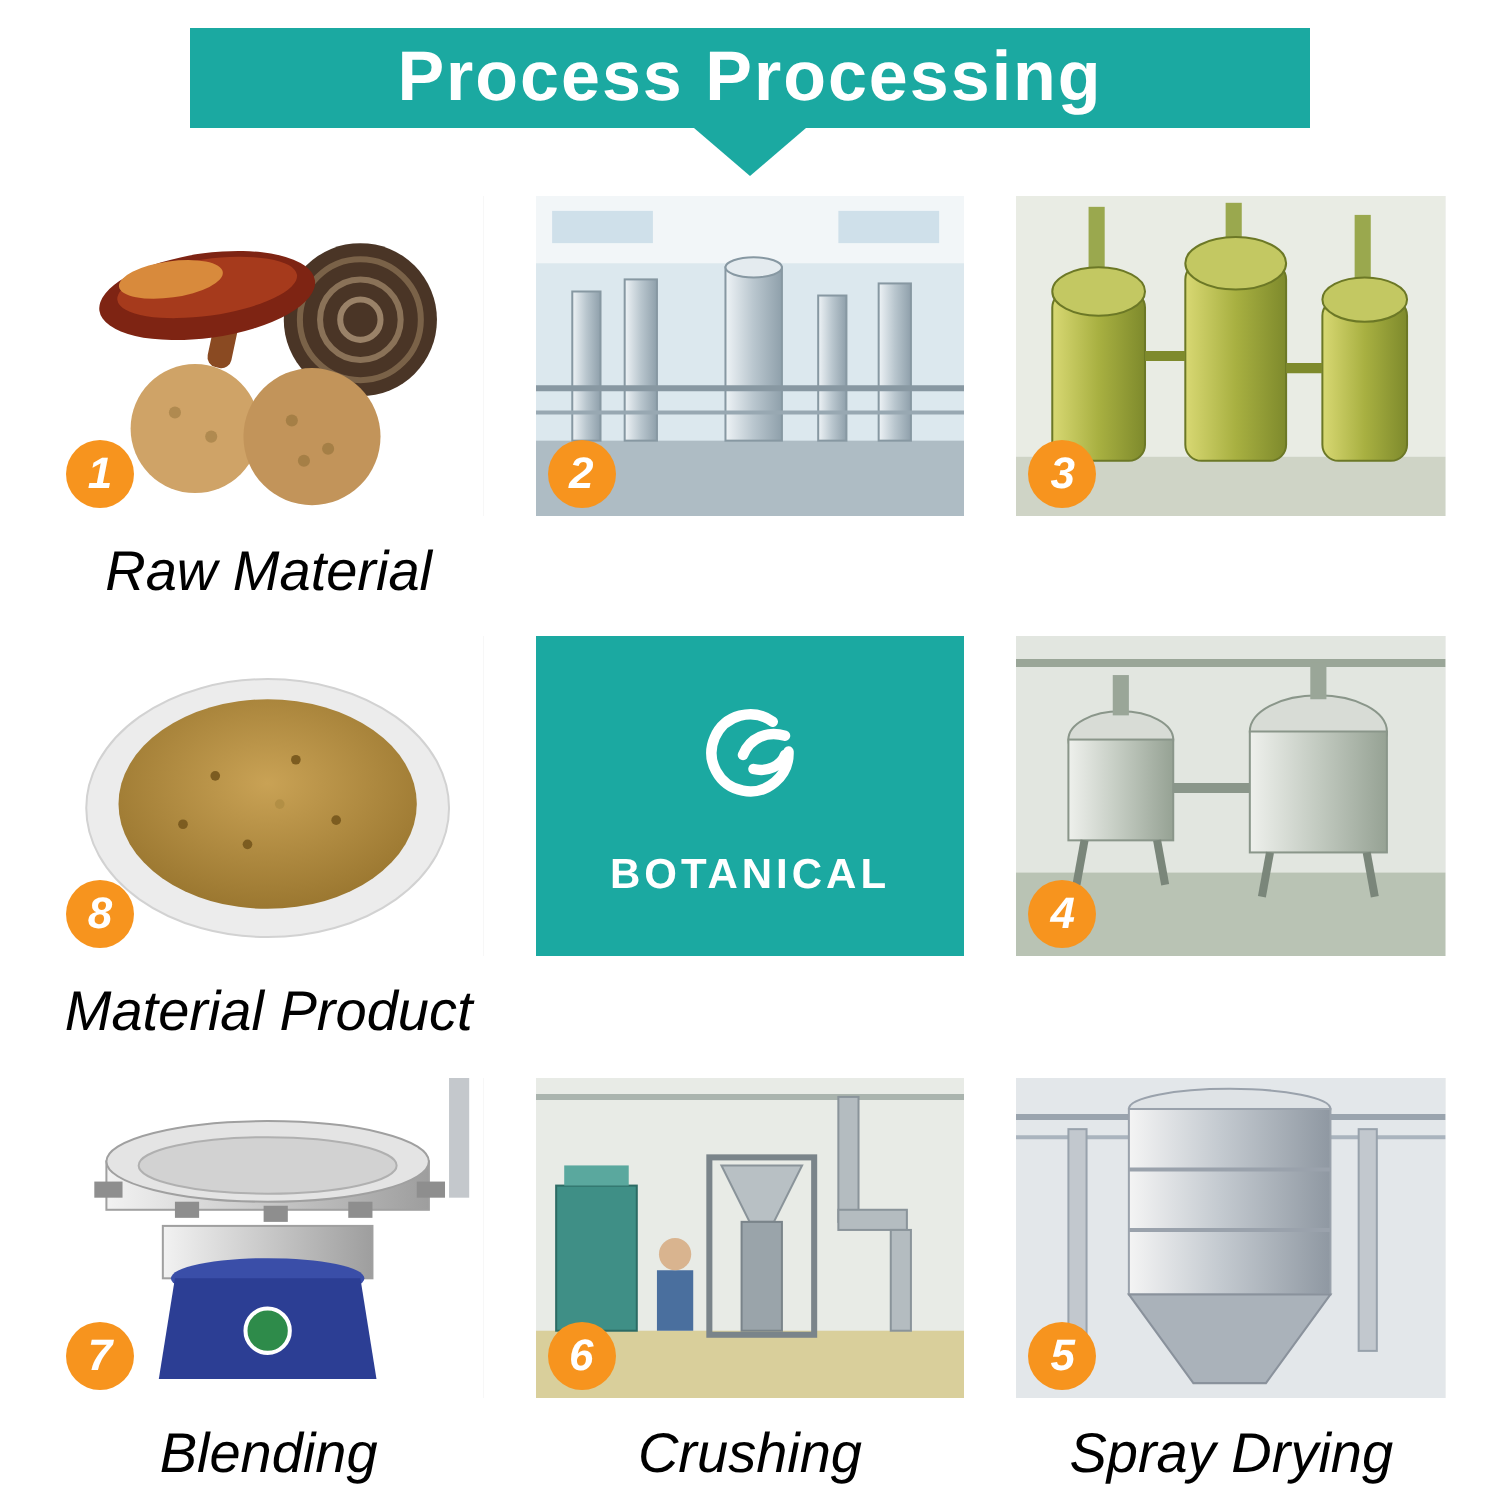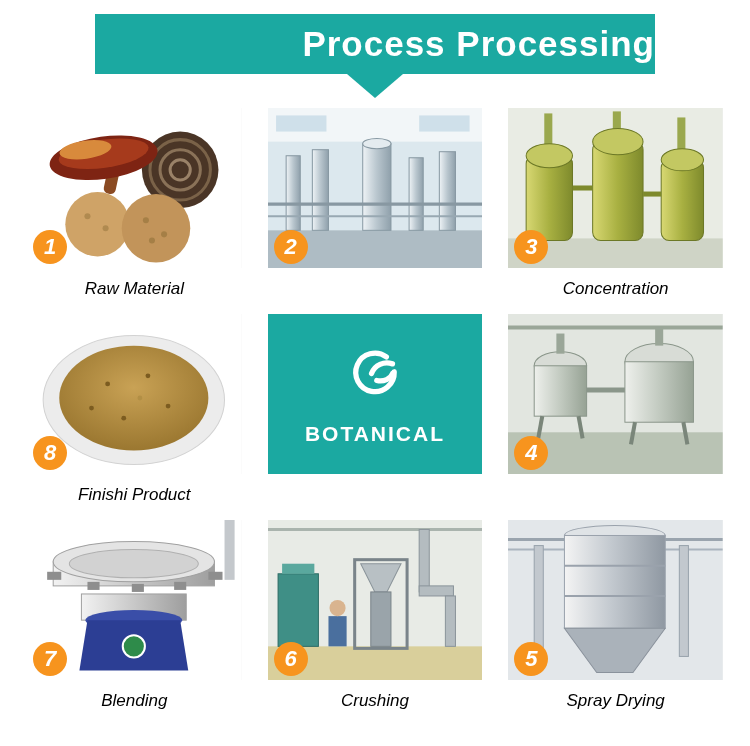--- a/index.html
+++ b/index.html
@@ -9,22 +9,22 @@
   *{box-sizing:border-box;}
   html,body{margin:0;padding:0;}
   body{
     width:750px;height:746px;overflow:hidden;background:#fff;
     font-family:"Liberation Sans", sans-serif;
   }
   .header-wrap{
     padding-top:14px;display:flex;flex-direction:column;align-items:center;
   }
   .header-bar{
-    width:560px;height:60px;background:var(--accent,#1BA9A1);
-    display:flex;align-items:center;justify-content:flex-end;
+    width:560px;height:50px;background:var(--accent,#1BA9A1);
+    display:flex;align-items:center;justify-content:center;
   }
   .header-title{
     color:#fff;font-size:35px;font-weight:bold;letter-spacing:1px;
   }
   .header-arrow{
     width:0;height:0;
     border-left:28px solid transparent;
     border-right:28px solid transparent;
     border-top:24px solid var(--accent,#1BA9A1);
   }
@@ -41,21 +41,21 @@
   .photo svg{display:block;width:100%;height:100%;}
   .badge{
     position:absolute;left:6px;bottom:4px;
     width:34px;height:34px;border-radius:50%;
     background:var(--badge,#F7941E);
     color:#fff;font-weight:bold;font-style:italic;font-size:22px;
     display:flex;align-items:center;justify-content:center;
   }
   .label{
     margin-top:10px;text-align:center;color:#000;
-    font-style:italic;font-size:17px;line-height:1.3;
+    font-style:italic;font-size:28px;line-height:1.3;
     white-space:pre-line;
   }
   .logo-tile{
     height:160px;background:var(--accent,#1BA9A1);
     display:flex;flex-direction:column;align-items:center;justify-content:center;gap:24px;
   }
   .logo-text{
     color:#fff;font-weight:bold;font-size:21px;letter-spacing:2px;
   }
 </style>
@@ -143,21 +143,20 @@
         <ellipse cx="41" cy="48" rx="23" ry="12" fill="#c3c862" stroke="#6c7826"></ellipse>
         <rect x="84" y="34" width="50" height="98" rx="8" fill="url(#gCon)" stroke="#6c7826"></rect>
         <ellipse cx="109" cy="34" rx="25" ry="13" fill="#c3c862" stroke="#6c7826"></ellipse>
         <rect x="152" y="52" width="42" height="80" rx="8" fill="url(#gCon)" stroke="#6c7826"></rect>
         <ellipse cx="173" cy="52" rx="21" ry="11" fill="#c3c862" stroke="#6c7826"></ellipse>
         <line x1="64" y1="80" x2="84" y2="80" stroke="#7e8a2c" stroke-width="5"></line>
         <line x1="134" y1="86" x2="152" y2="86" stroke="#7e8a2c" stroke-width="5"></line>
       </svg>
       <div class="badge">3</div>
     </div>
-    <div class="label">Concentration</div>
   </div>
 
   <div class="cell">
     <div class="photo">
       <svg viewBox="0 0 213 160" preserveAspectRatio="xMidYMid slice">
         <defs>
           <radialGradient id="gPow" cx="0.5" cy="0.4" r="0.7">
             <stop offset="0" stop-color="#c9a255"></stop>
               <stop offset="1" stop-color="#93702a"></stop>
           </radialGradient>
@@ -167,21 +166,21 @@
         <ellipse cx="106" cy="84" rx="74" ry="52" fill="url(#gPow)"></ellipse>
         <circle cx="80" cy="70" r="2.4" fill="#7c5c20"></circle>
         <circle cx="120" cy="62" r="2.4" fill="#7c5c20"></circle>
         <circle cx="140" cy="92" r="2.4" fill="#7c5c20"></circle>
         <circle cx="96" cy="104" r="2.4" fill="#7c5c20"></circle>
         <circle cx="64" cy="94" r="2.4" fill="#7c5c20"></circle>
         <circle cx="112" cy="84" r="2.4" fill="#b28f45"></circle>
       </svg>
       <div class="badge">8</div>
     </div>
-    <div class="label">Finishi  Product</div>
+    <div class="label">Material  Product</div>
   </div>
 
   <div class="cell">
     <div class="logo-tile">
       <svg viewBox="0 0 64 64" width="56" height="56">
         <g fill="none" stroke="#ffffff" stroke-width="6" stroke-linecap="round">
           <path d="M54 34a22 22 0 1 1-9-17"></path>
           <path d="M28 36c4-10 14-14 24-11"></path>
           <path d="M34 44c8 2 16-2 18-8"></path>
         </g>

